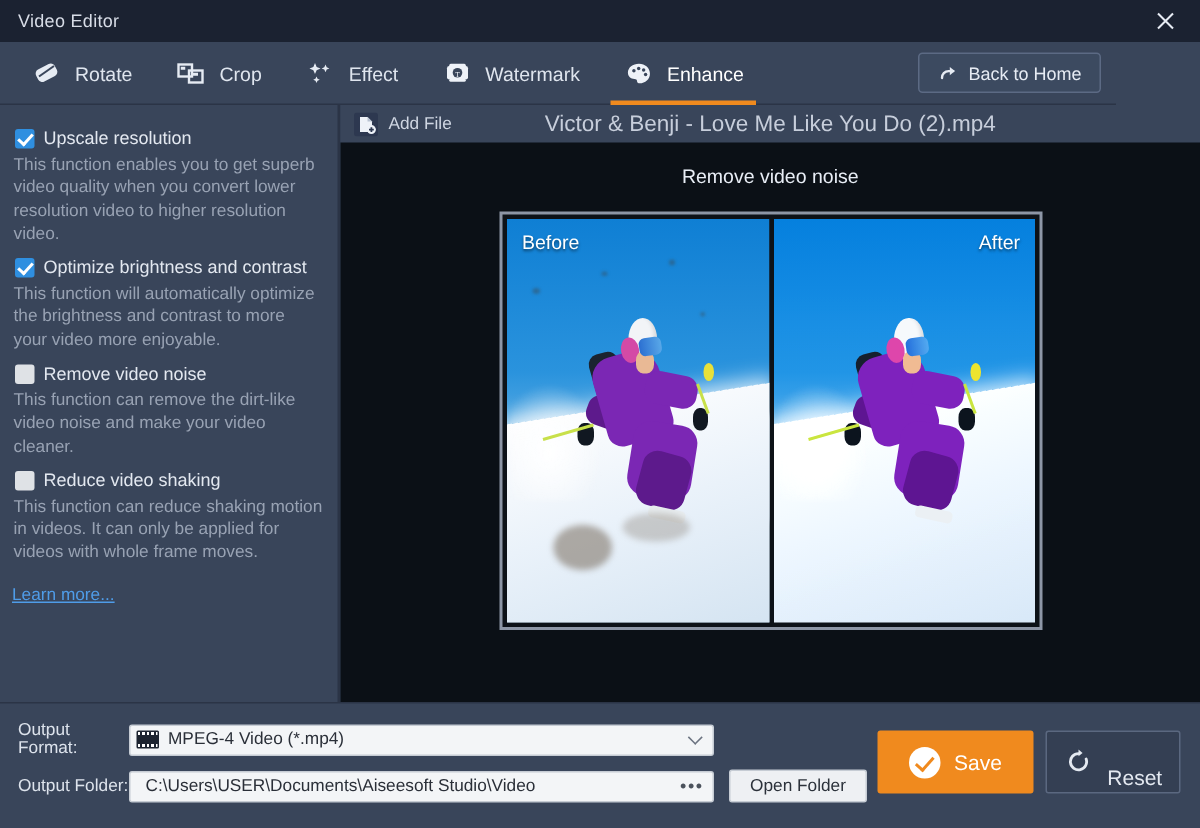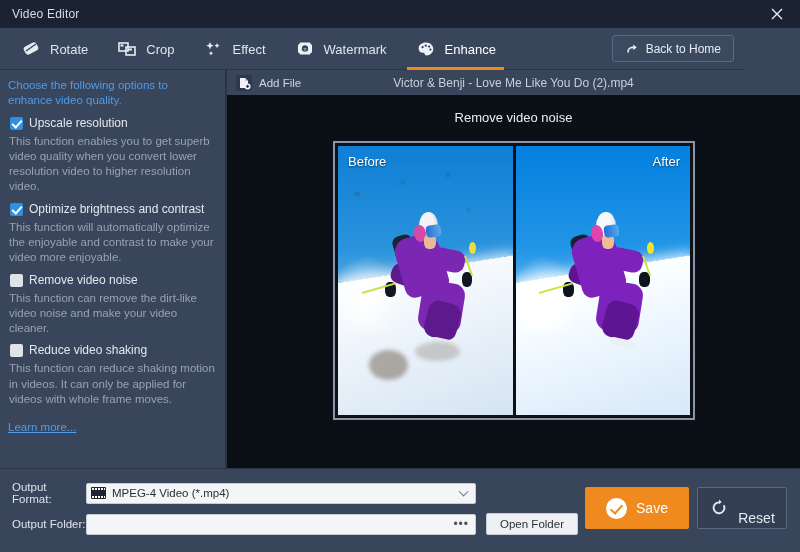--- a/index.html
+++ b/index.html
@@ -100,21 +100,21 @@
   
   .filebar {
     position: absolute; left: 227px; top: 70px; width: 573px; height: 25px;
     background: #39455a;
     display: flex; align-items: center;
   }
   .addfile { display: flex; align-items: center; gap: 7px; margin-left: 9px; cursor: pointer; }
   .addfile-label { color: #cfd6e2; font-size: 11.5px; }
   .filename {
     position: absolute; left: 0; right: 0; text-align: center;
-    color: #c7cedb; font-size: 12px; pointer-events: none;
+    color: #c7cedb; font-size: 15px; pointer-events: none;
   }
 
   
   .stage {
     position: absolute; left: 227px; top: 95px; width: 573px; height: 373px;
     background: #0b1016;
   }
   .stage-title {
     position: absolute; left: 0; right: 0; top: 15px; text-align: center;
     color: #e9eef6; font-size: 13px;
@@ -351,33 +351,32 @@
     <div class="home-btn">
       <svg width="14" height="13" viewBox="0 0 14 13">
         <path d="M3 10a4.4 4.4 0 0 1 4.4-4.6h3.1" fill="none" stroke="#e6ebf3" stroke-width="1.6" stroke-linecap="round"></path>
         <path d="M8.2 2.6 L11.6 5.4 L8.2 8.1 Z" fill="#e6ebf3"></path>
       </svg>
       <span>Back to Home</span>
     </div>
   </div>
 
   <div class="left-panel">
-    <div class="hint">Choose the following options to enhance video quality.</div>
 
     <div class="opt-row">
       <span class="cb checked"></span>
       <span class="opt-label">Upscale resolution</span>
     </div>
     <div class="opt-desc">This function enables you to get superb video quality when you convert lower resolution video to higher resolution video.</div>
 
     <div class="opt-row">
       <span class="cb checked"></span>
       <span class="opt-label">Optimize brightness and contrast</span>
     </div>
-    <div class="opt-desc">This function will automatically optimize the enjoyable and contrast to make your video more enjoyable.</div>
+    <div class="opt-desc">This function will automatically optimize the brightness and contrast to more your video more enjoyable.</div>
 
     <div class="opt-row">
       <span class="cb unchecked"></span>
       <span class="opt-label">Remove video noise</span>
     </div>
     <div class="opt-desc">This function can remove the dirt-like video noise and make your video cleaner.</div>
 
     <div class="opt-row">
       <span class="cb unchecked"></span>
       <span class="opt-label">Reduce video shaking</span>
@@ -487,20 +486,21 @@
       <div class="combo">
         <span class="film"></span>
         <span class="val">MPEG-4 Video (*.mp4)</span>
         <span class="chev"></span>
       </div>
     </div>
 
     <div class="row row-fld">
       <span class="row-label">Output Folder:</span>
       <div class="combo">
+        <span class="val">C:\Users\USER\Documents\Aiseesoft Studio\Video</span>
         <span class="dots">•••</span>
       </div>
       <div class="sbtn">Open Folder</div>
     </div>
 
     <div class="save-btn">
       <span class="check-circle"></span>
       <span class="lbl">Save</span>
     </div>
 

